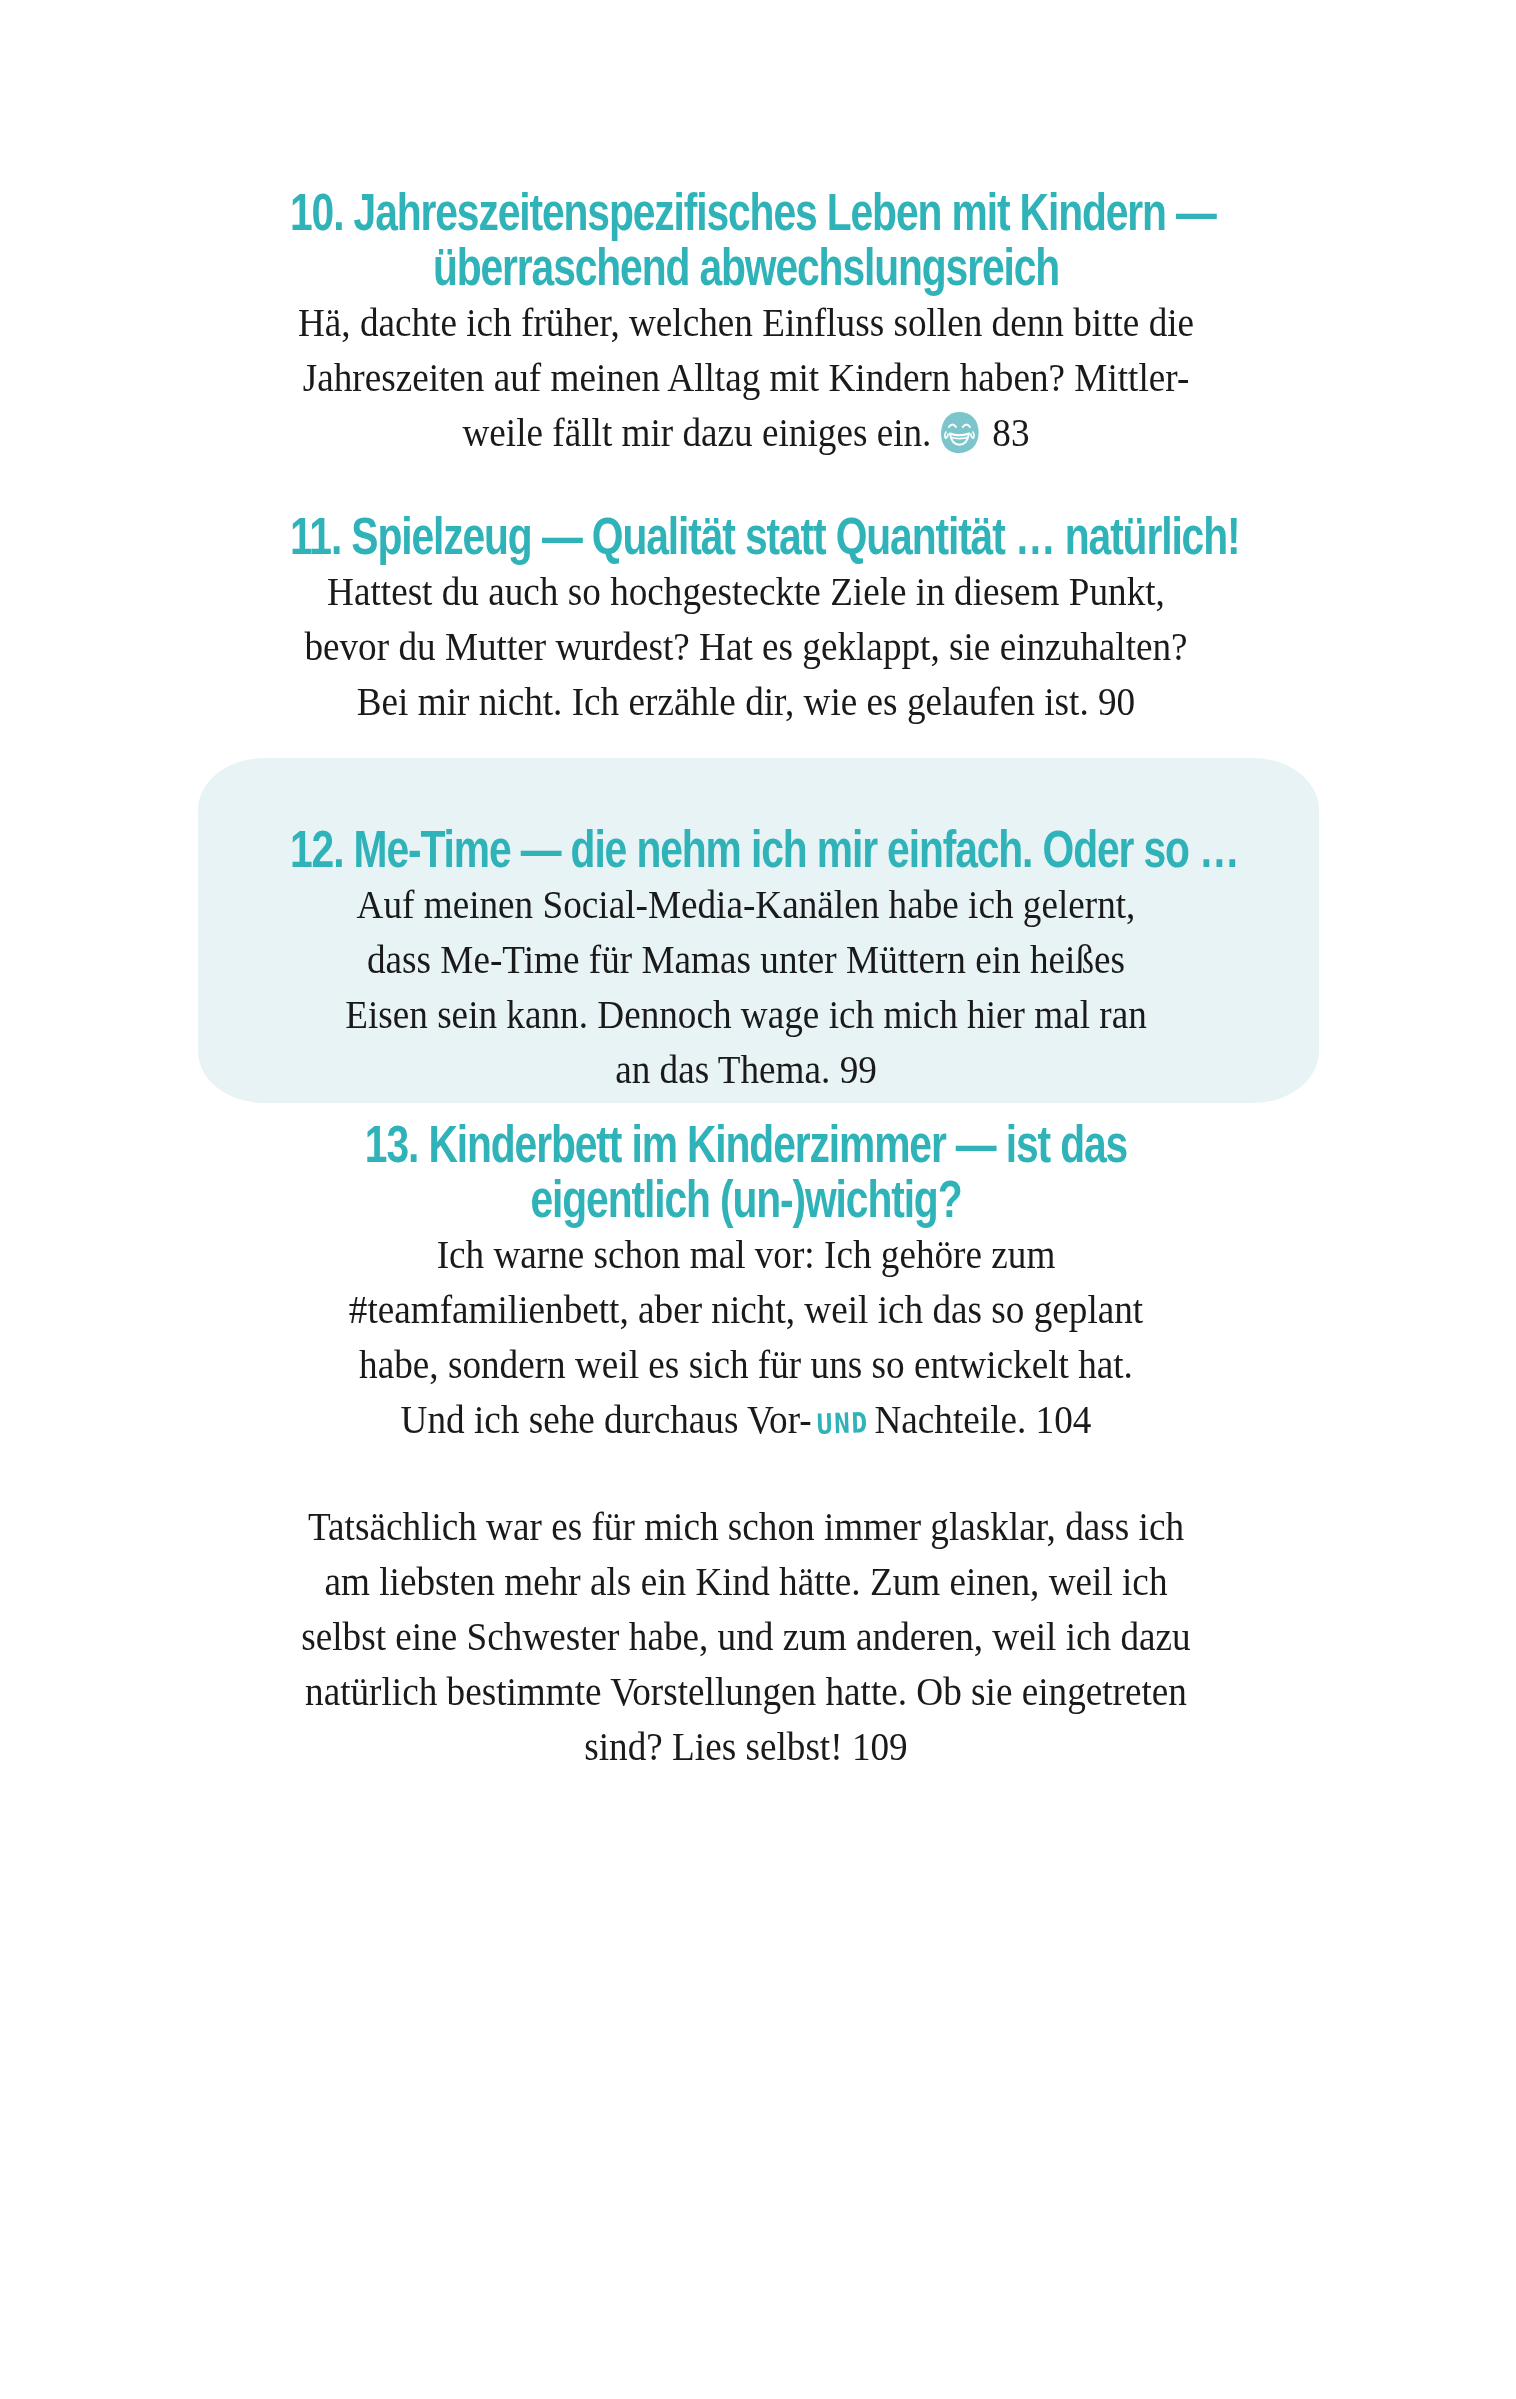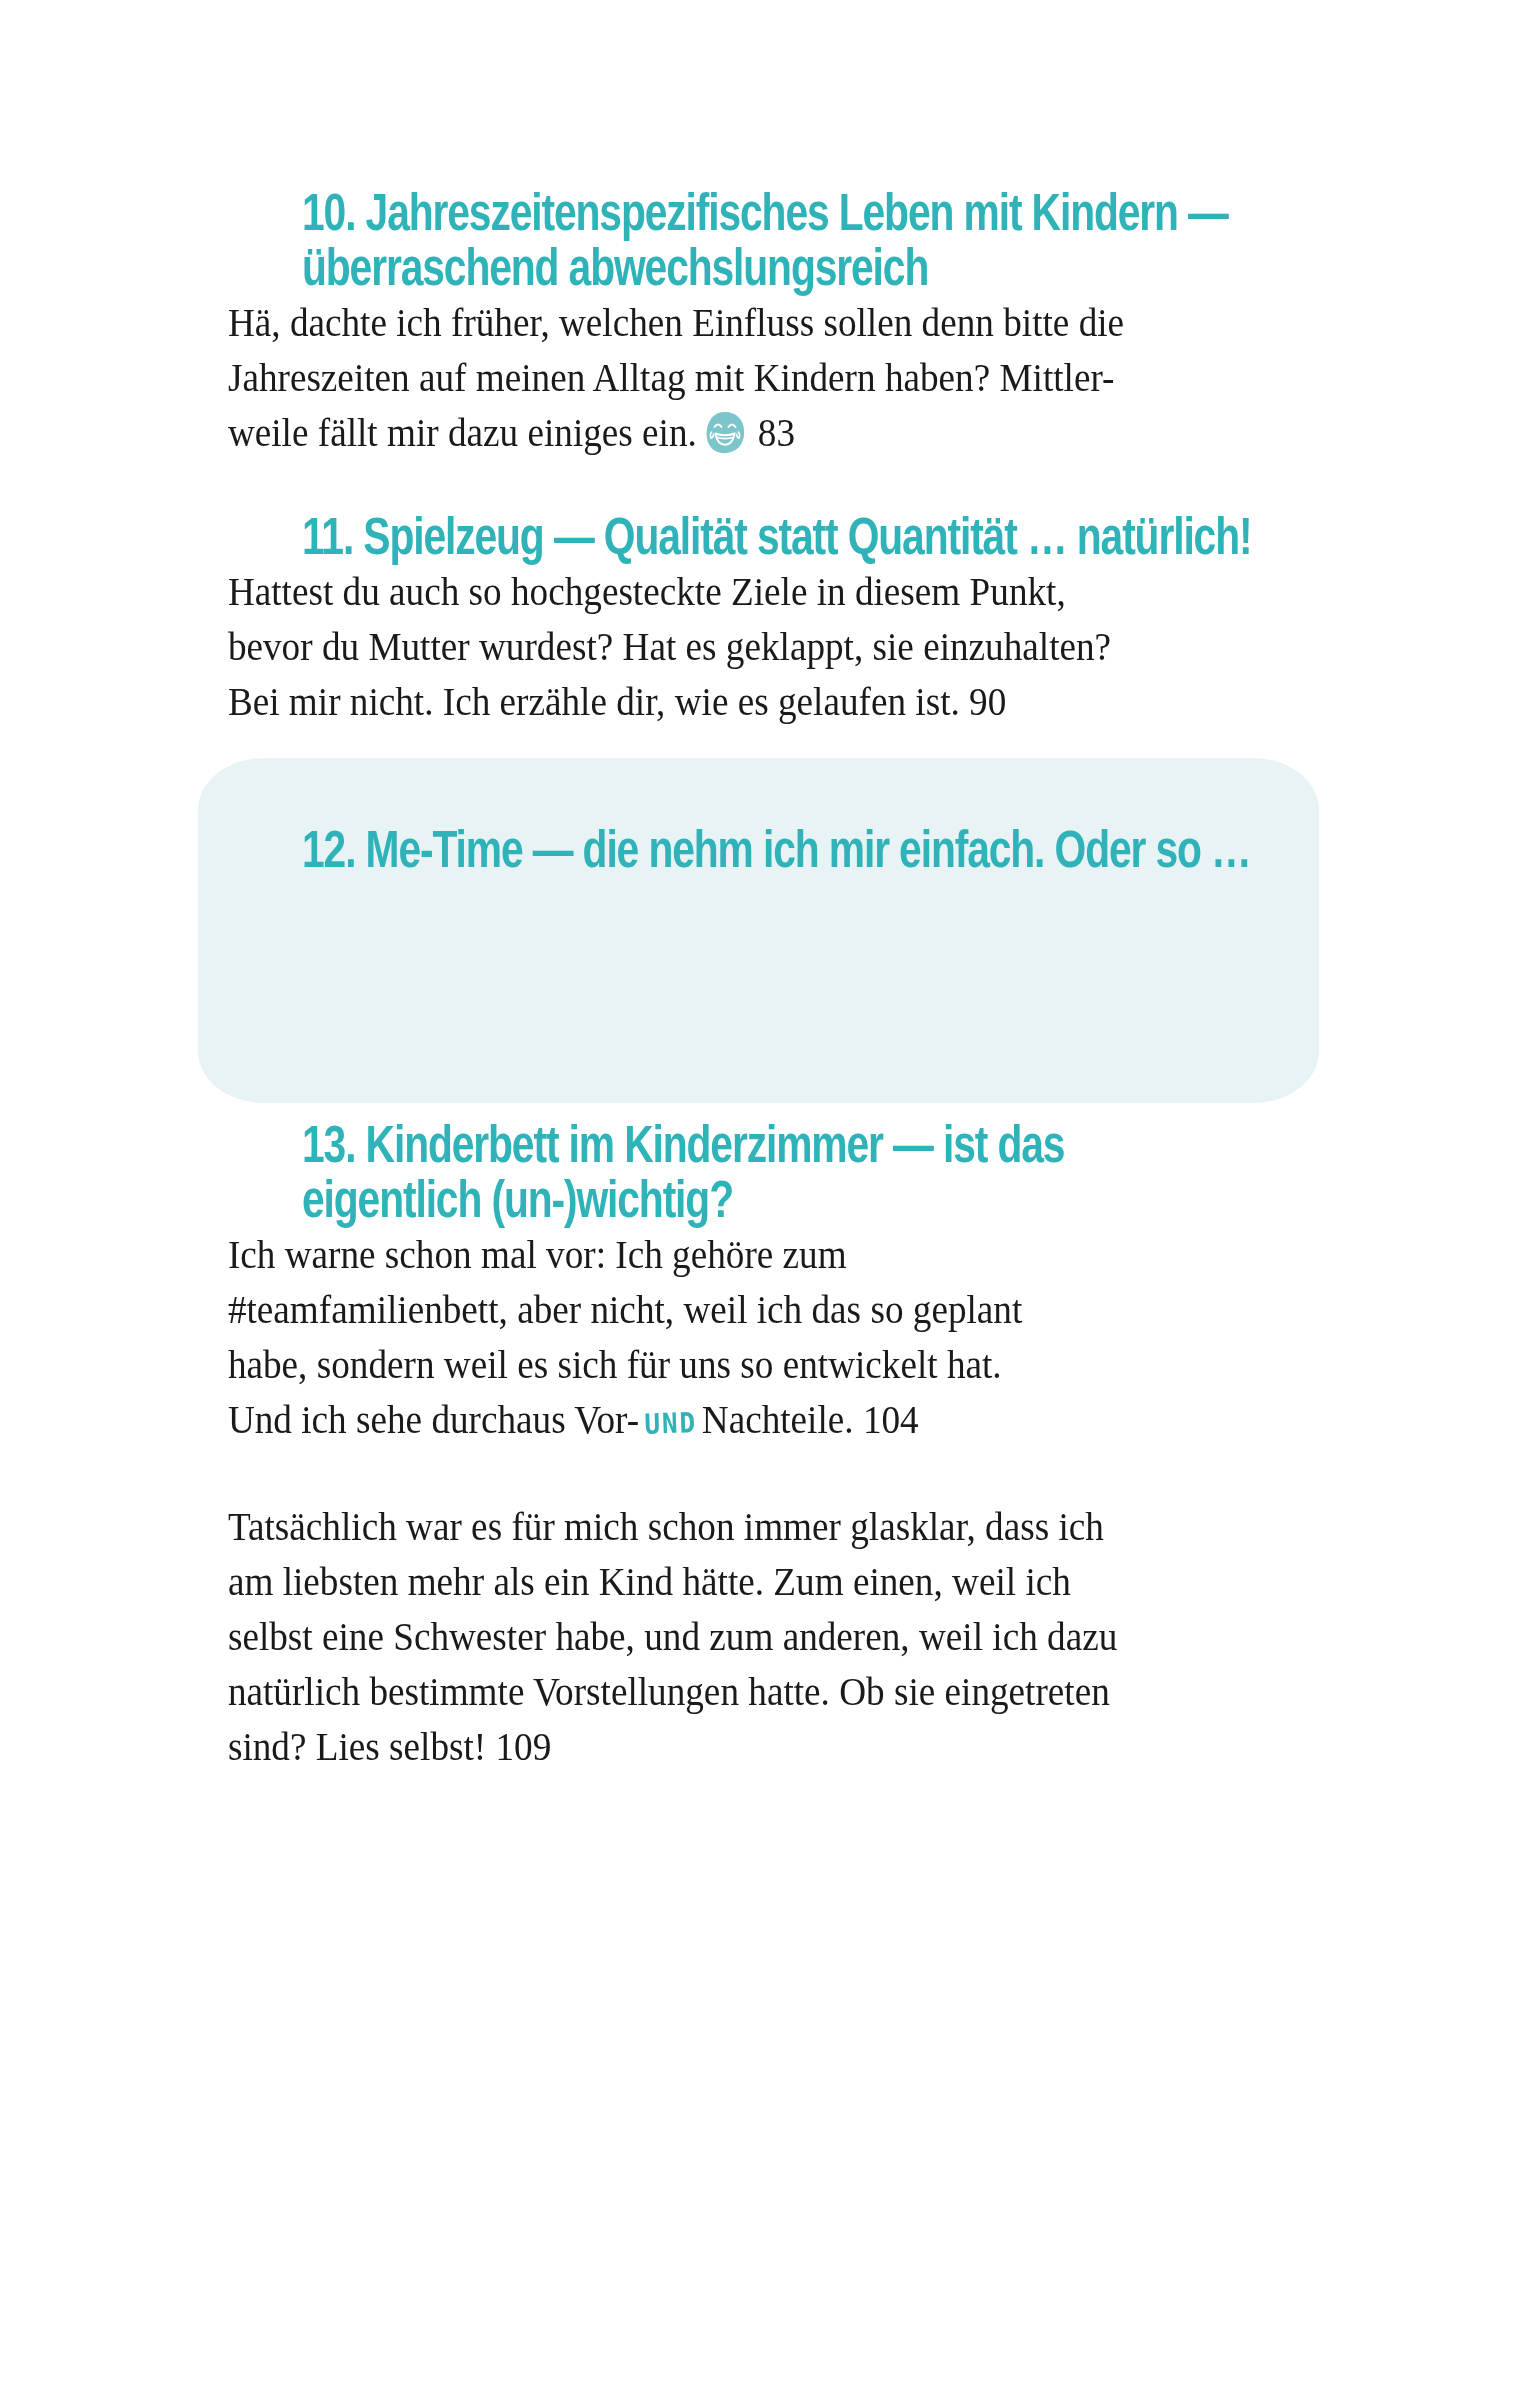--- a/index.html
+++ b/index.html
@@ -24,23 +24,23 @@
       position: absolute;
       left: 198px;
       top: 758px;
       width: 1121px;
       height: 345px;
       background: #e8f3f5;
       border-radius: 66px / 52px;
     }
     .section {
       position: absolute;
-      left: 188px;
+      left: 176px;
       width: 1140px;
-      text-align: left;
+      text-align: center;
     }
     .heading {
       margin: 0;
       color: #2fb3b8;
       font-family: "Liberation Sans", sans-serif;
       font-weight: bold;
       font-size: 51px;
       line-height: 55px;
       letter-spacing: -1.4px;
     }
@@ -119,20 +119,26 @@
       <span class="bline">Hattest du auch so hochgesteckte Ziele in diesem Punkt,</span>
       <span class="bline">bevor du Mutter wurdest? Hat es geklappt, sie einzuhalten?</span>
       <span class="bline"><span>Bei mir nicht. Ich erzähle dir, wie es gelaufen ist.</span> <span class="page-ref">90</span></span>
     </p>
   </div>
 
   <div class="section" style="top:782px;margin-top:40px;">
     <h2 class="heading">
       <span class="hline">12. Me-Time — die nehm ich mir einfach. Oder so …</span>
     </h2>
+    <p class="body-text">
+      <span class="bline">Auf meinen Social-Media-Kanälen habe ich gelernt,</span>
+      <span class="bline">dass Me-Time für Mamas unter Müttern ein heißes</span>
+      <span class="bline">Eisen sein kann. Dennoch wage ich mich hier mal ran</span>
+      <span class="bline"><span>an das Thema.</span> <span class="page-ref">99</span></span>
+    </p>
   </div>
 
   <div class="section" style="top:1117px;">
     <h2 class="heading">
       <span class="hline">13. Kinderbett im Kinderzimmer — ist das</span>
       <span class="hline">eigentlich (un-)wichtig?</span>
     </h2>
     <p class="body-text">
       <span class="bline">Ich warne schon mal vor: Ich gehöre zum</span>
       <span class="bline">#teamfamilienbett, aber nicht, weil ich das so geplant</span>

